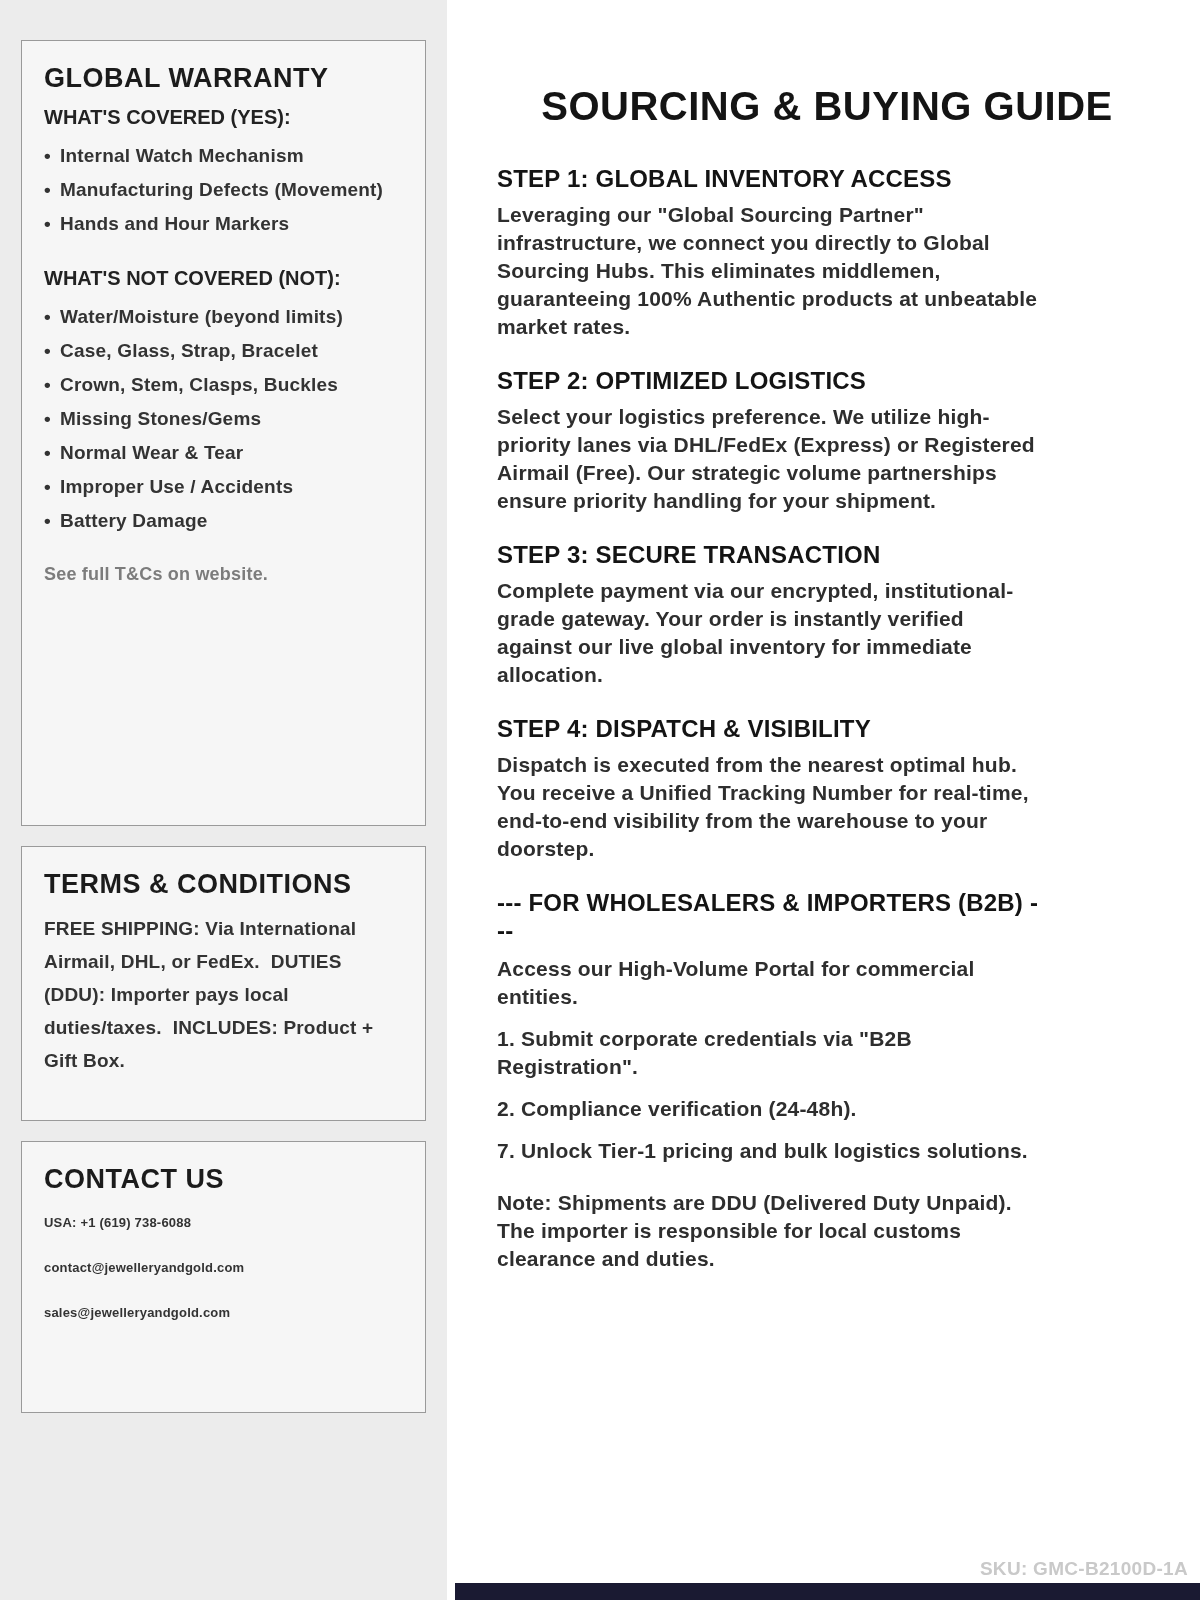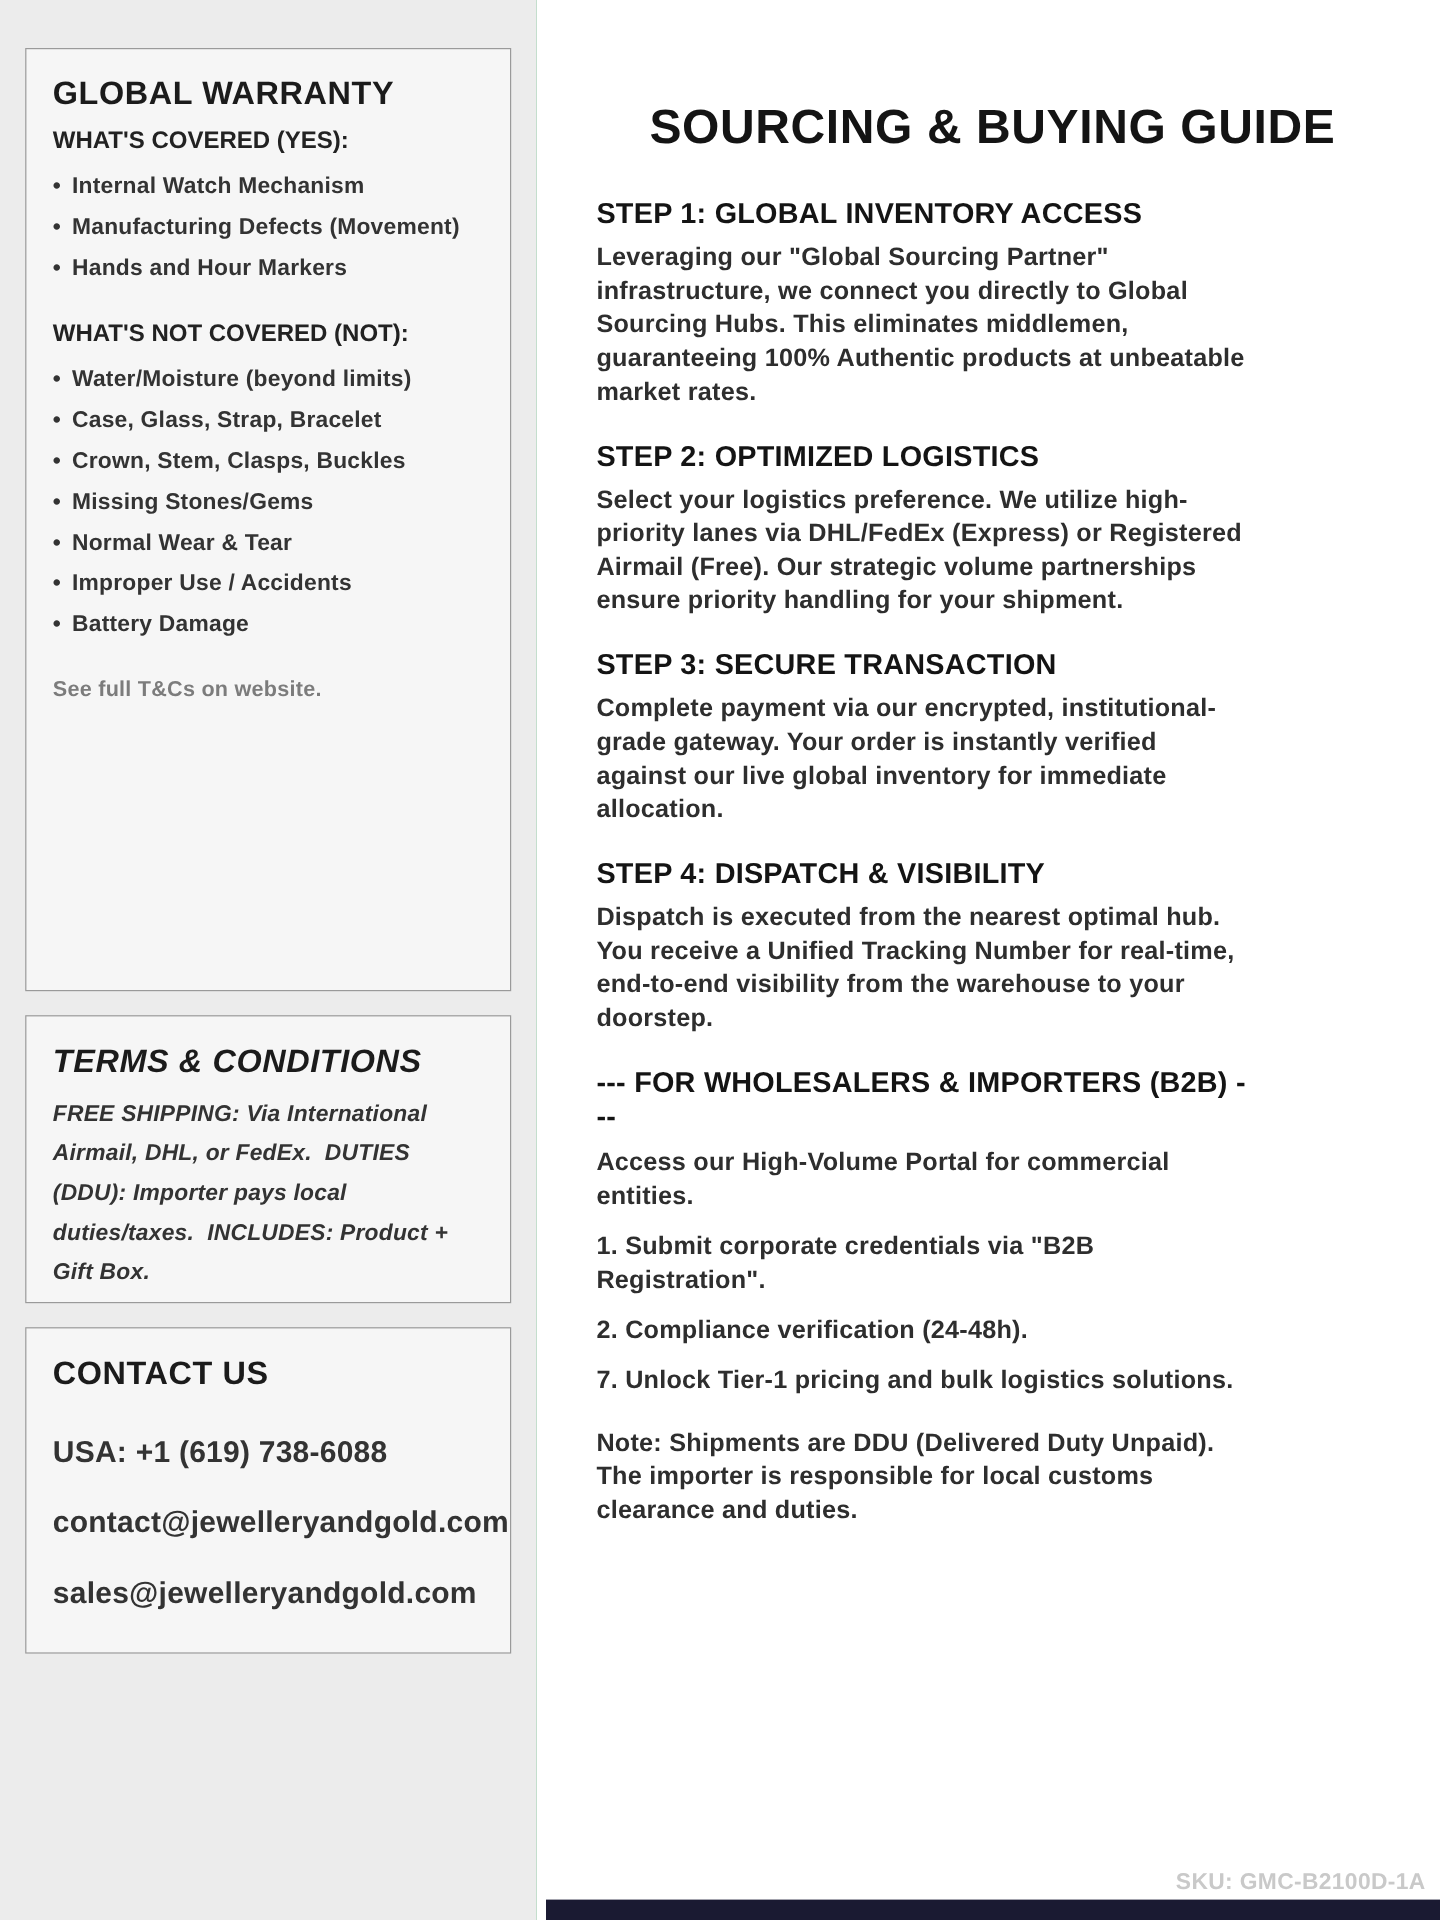--- a/index.html
+++ b/index.html
@@ -25,21 +25,21 @@
     background: #ececec;
     padding: 40px 21px 0 21px;
   }
   .box {
     background: #f6f6f6;
     border: 1px solid #9a9a9a;
     padding: 22px 22px;
     margin-bottom: 20px;
   }
   .box.warranty { height: 786px; }
-  .box.terms    { height: 240px; font-style: italic; }
+  .box.terms    { height: 275px; }
   .box.contact  { height: 272px; }
 
   .box h2 {
     font-size: 27px;
     font-weight: 700;
     letter-spacing: 0.5px;
     color: #1b1b1b;
     margin-bottom: 12px;
   }
   .box h3 {
@@ -72,27 +72,27 @@
   }
   .terms-body {
     font-size: 19px;
     font-weight: 600;
     color: #333;
     line-height: 33px;
     letter-spacing: 0.2px;
     white-space: pre-wrap;
   }
   .contact-line {
-    font-size: 25px;
+    font-size: 13px;
     font-weight: 600;
     color: #333;
     margin-bottom: 30px;
     letter-spacing: 0.2px;
   }
-  .box.contact h2 { margin-bottom: 36px; }
+  .box.contact h2 { margin-bottom: 20px; }
 
   
   .main {
     flex: 1;
     position: relative;
     padding: 52px 0 0 50px;
     background: #ffffff;
   }
   .main-title {
     font-size: 40px;

